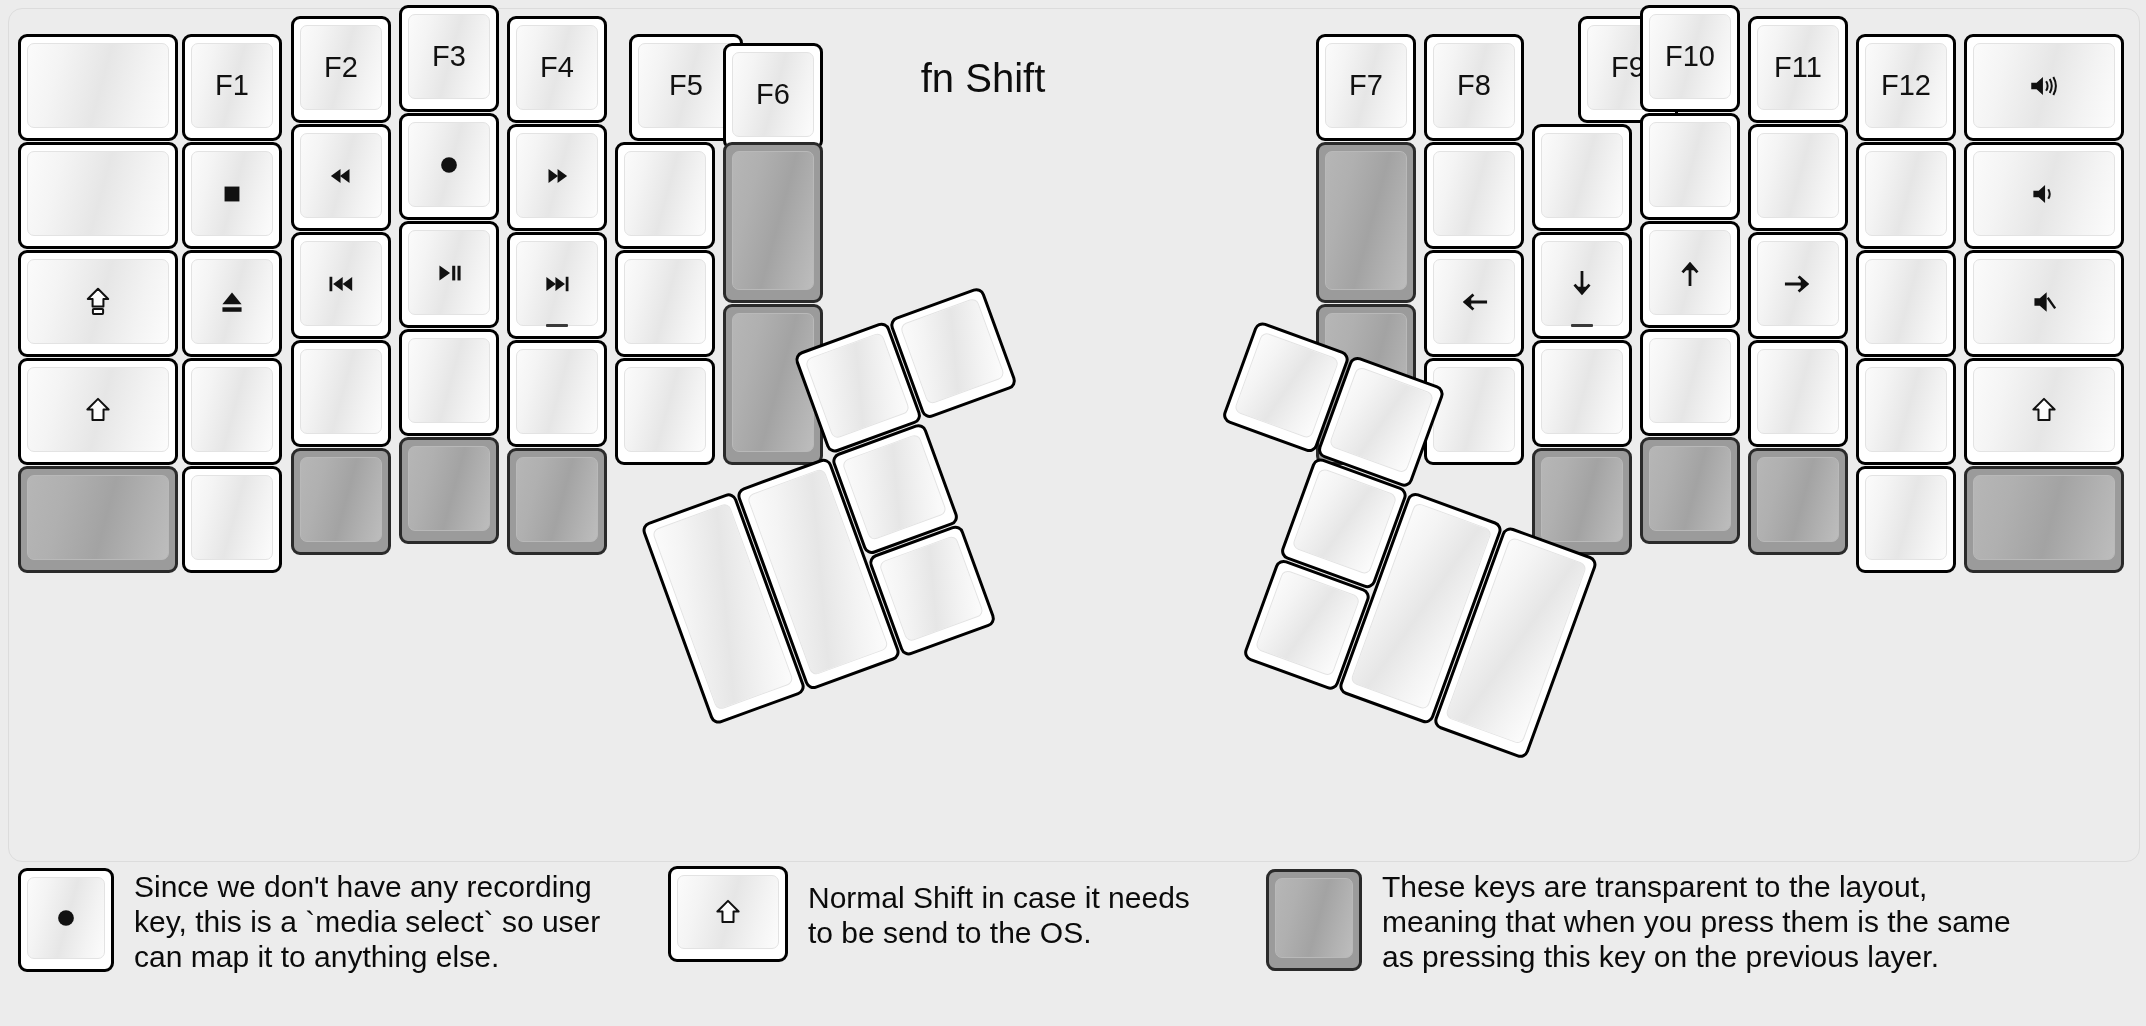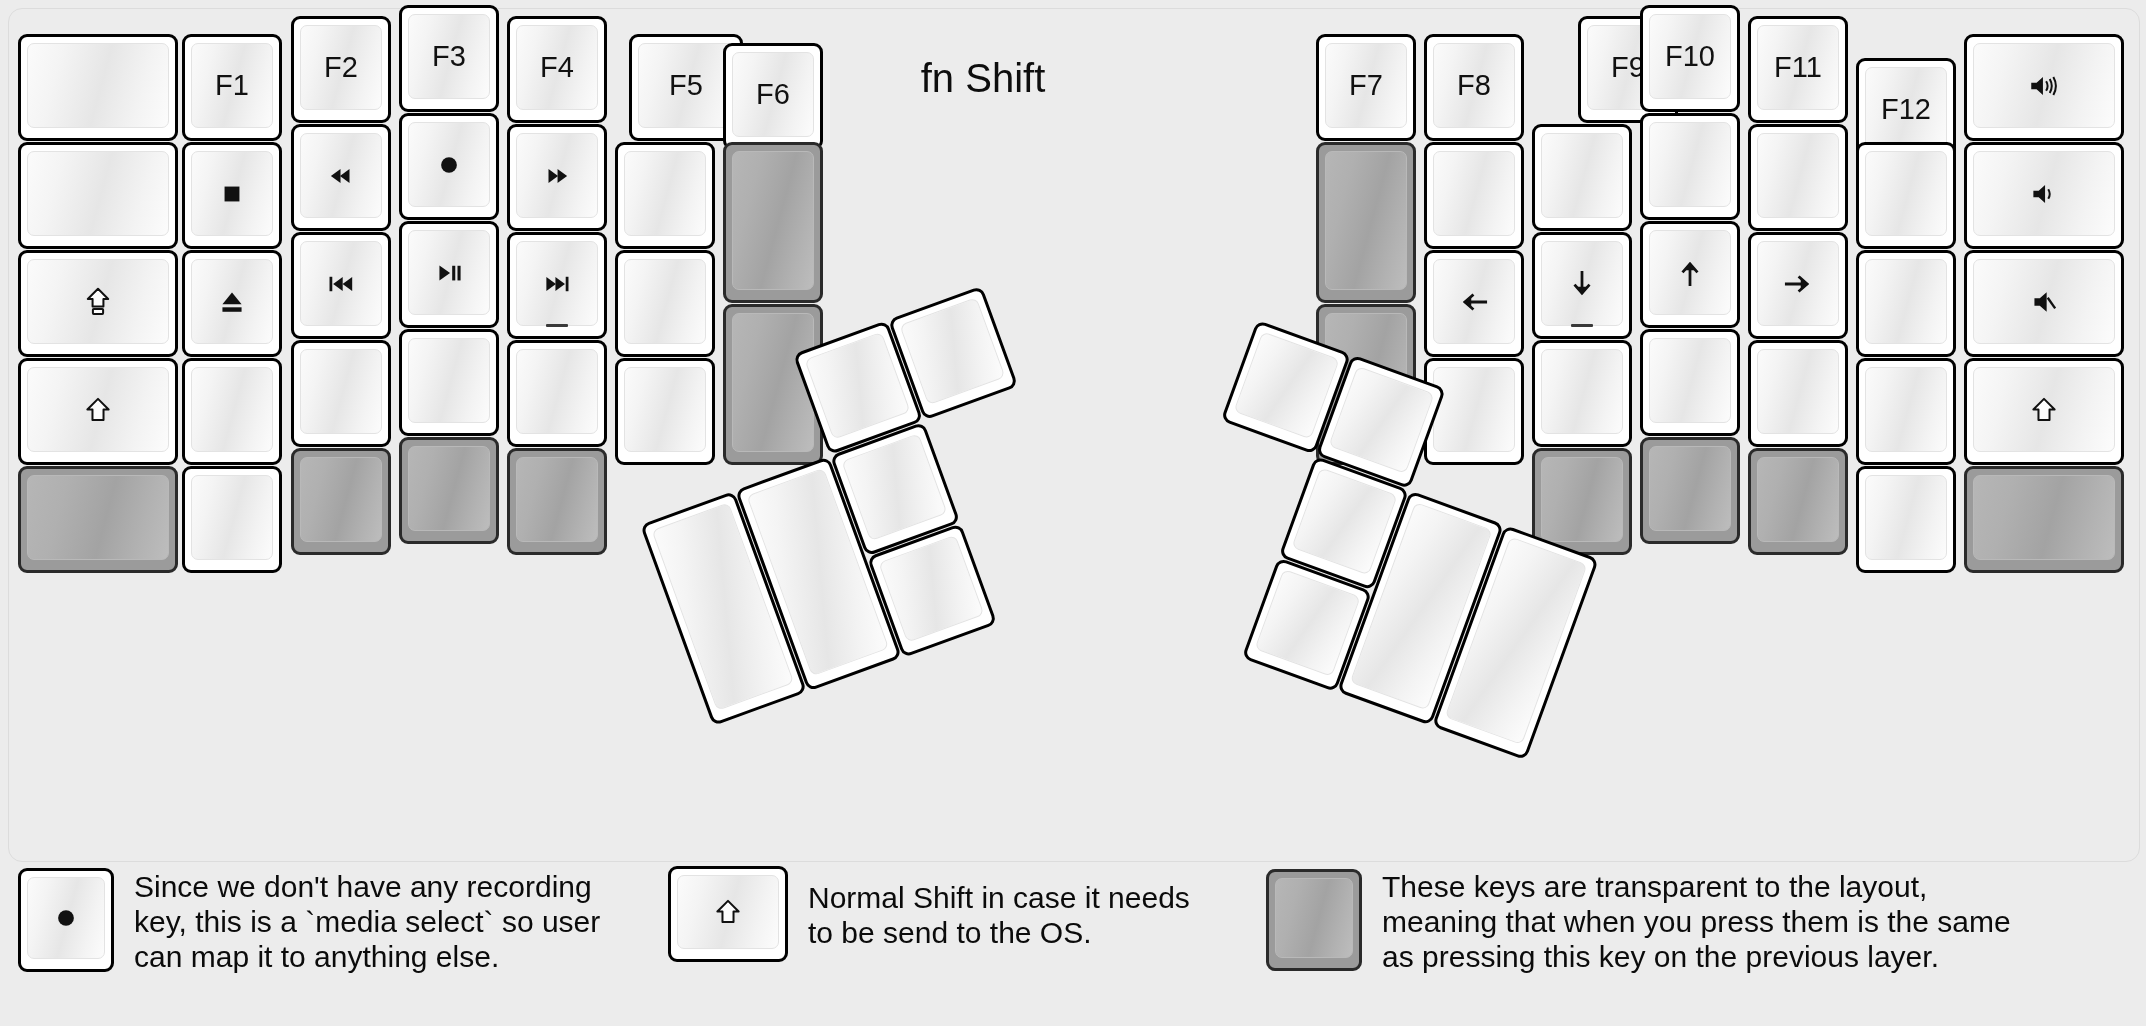--- a/index.html
+++ b/index.html
@@ -353,21 +353,21 @@
             </svg>
           </span>
         </div>
       </div>
       <div class="key" style="left: 1748px; top: 340px; width: 100px; height: 107px;">
         <div class="cap"></div>
       </div>
       <div class="key trans" style="left: 1748px; top: 448px; width: 100px; height: 107px;">
         <div class="cap"></div>
       </div>
-      <div class="key" style="left: 1856px; top: 34px; width: 100px; height: 107px; margin-top: 24px;">
+      <div class="key" style="left: 1856px; top: 34px; width: 100px; height: 107px;">
         <div class="cap">
           <span class="glyph">F12</span>
         </div>
       </div>
       <div class="key" style="left: 1856px; top: 142px; width: 100px; height: 107px;">
         <div class="cap"></div>
       </div>
       <div class="key" style="left: 1856px; top: 250px; width: 100px; height: 107px;">
         <div class="cap"></div>
       </div>

